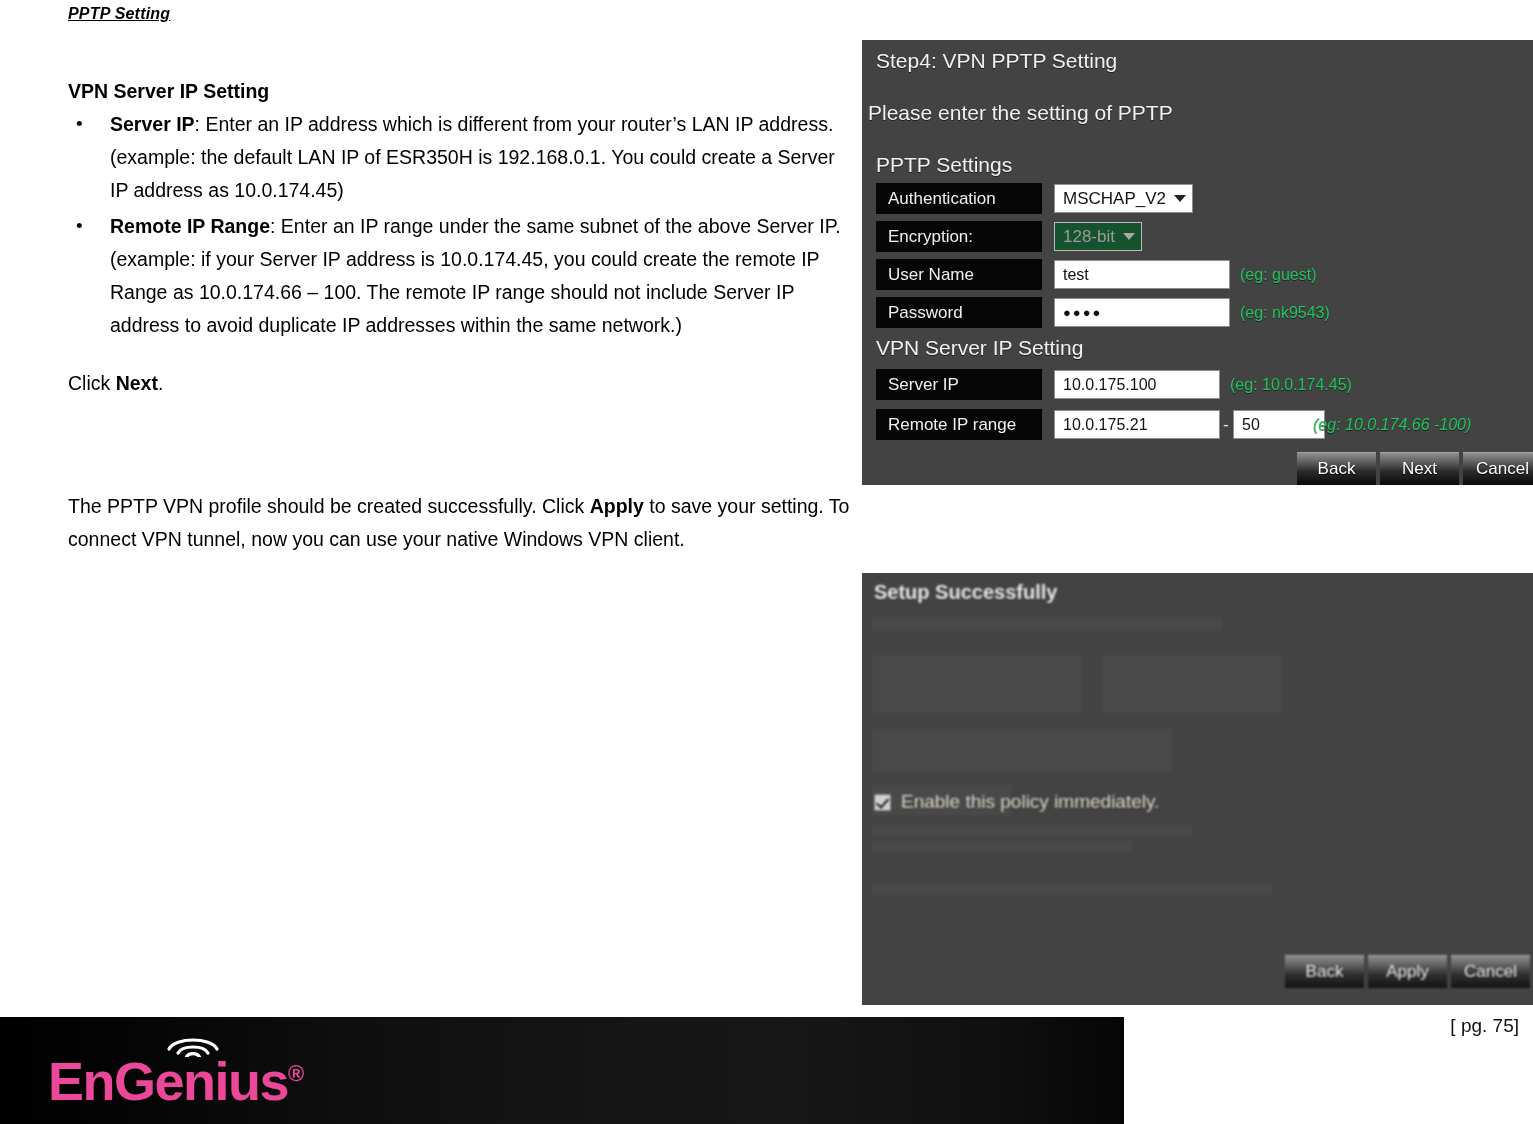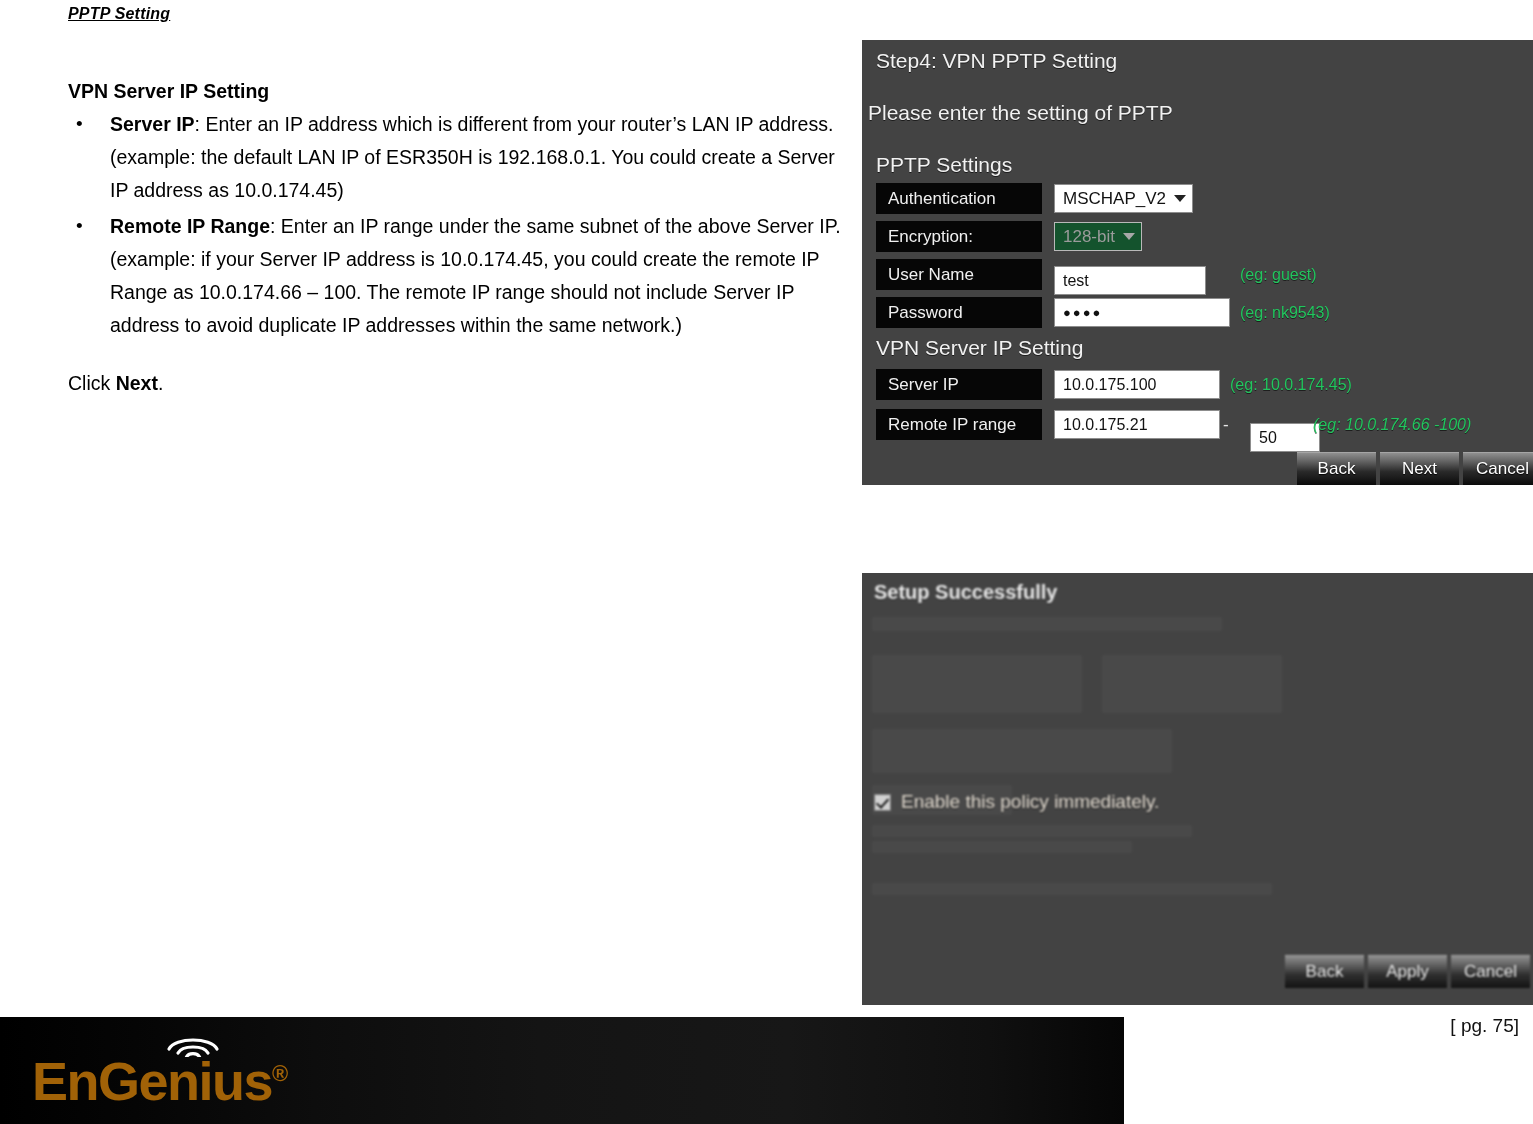--- a/index.html
+++ b/index.html
@@ -120,22 +120,22 @@
     color:#ece4d8;font-size:19px;margin-left:10px;white-space:nowrap;
     text-shadow:0 1px 1px rgba(0,0,0,.7);
   }
 
   
   .footer-bar{
     position:absolute;left:0;top:1017px;width:1124px;height:107px;
     background:linear-gradient(90deg,#000 0%,#050505 12%,#0d0d0d 28%,#141414 48%,#171717 70%,#101010 88%,#060606 100%);
   }
   .logo{
-    position:absolute;left:32px;top:1044px;
-    color:#a16207;font-size:54px;font-weight:bold;letter-spacing:-1.5px;
+    position:absolute;left:48px;top:1044px;
+    color:#ec4899;font-size:54px;font-weight:bold;letter-spacing:-1.5px;
     font-family:"Liberation Sans", sans-serif;line-height:60px;text-align:right;
   }
   .logo .reg{font-size:22px;vertical-align:super;letter-spacing:0;}
   .wifi{
     position:absolute;left:165px;top:1027px;width:56px;height:30px;
   }
   .pgno{
     position:absolute;right:14px;top:1015px;
     font-size:19px;color:#111;
   }
@@ -166,20 +166,23 @@
     </ul>
 
     <div style="height:22px"></div>
 
     <p class="para">
       <span>Click </span><span class="b">Next</span><span>.</span>
     </p>
 
     <div style="height:90px"></div>
 
+    <p class="para">
+      <span>The PPTP VPN profile should be created successfully. Click </span><span class="b">Apply</span><span> to save your setting. To connect VPN tunnel, now you can use your native Windows VPN client.</span>
+    </p>
   </div>
 
   <div class="shot shot1">
 
     <div class="shot-title" style="left:14px;top:9px;">Step4: VPN PPTP Setting</div>
     <div class="shot-sub" style="left:6px;top:61px;">Please enter the setting of PPTP</div>
     <div class="group-hdr" style="left:14px;top:113px;">PPTP Settings</div>
 
     <div class="row" style="left:14px;top:143px;width:640px;">
       <div class="lbl">Authentication</div>
@@ -192,21 +195,21 @@
     <div class="row" style="left:14px;top:181px;width:640px;">
       <div class="lbl">Encryption:</div>
       <div class="sel disabled" style="left:178px;top:1px;">
         <span>128-bit</span>
         <span class="caret"></span>
       </div>
     </div>
 
     <div class="row" style="left:14px;top:219px;width:640px;">
       <div class="lbl">User Name</div>
-      <div class="fld" style="left:178px;top:7px;width:152px;">test</div>
+      <div class="fld" style="left:178px;top:1px;width:176px;">test</div>
       <div class="hint" style="left:364px;top:7px;">(eg: guest)</div>
     </div>
 
     <div class="row" style="left:14px;top:257px;width:640px;">
       <div class="lbl">Password</div>
       <div class="fld dots" style="left:178px;top:1px;width:176px;">●●●●</div>
       <div class="hint" style="left:364px;top:7px;">(eg: nk9543)</div>
     </div>
 
     <div class="group-hdr" style="left:14px;top:296px;">VPN Server IP Setting</div>
@@ -214,21 +217,21 @@
     <div class="row" style="left:14px;top:329px;width:640px;">
       <div class="lbl">Server IP</div>
       <div class="fld" style="left:178px;top:1px;width:166px;">10.0.175.100</div>
       <div class="hint" style="left:354px;top:7px;">(eg: 10.0.174.45)</div>
     </div>
 
     <div class="row" style="left:14px;top:369px;width:640px;">
       <div class="lbl">Remote IP range</div>
       <div class="fld" style="left:178px;top:1px;width:166px;">10.0.175.21</div>
       <div class="dash" style="left:347px;top:6px;">-</div>
-      <div class="fld" style="left:357px;top:14px;width:70px;margin-left:17px;">50</div>
+      <div class="fld" style="left:357px;top:1px;width:92px;">50</div>
       <div class="hint" style="left:437px;top:7px;font-style:italic;">(eg: 10.0.174.66 -100)</div>
     </div>
 
     <div class="btnbar" style="left:435px;top:412px;">
       <div class="btn">Back</div>
       <div class="btn">Next</div>
       <div class="btn">Cancel</div>
     </div>
   </div>
 

